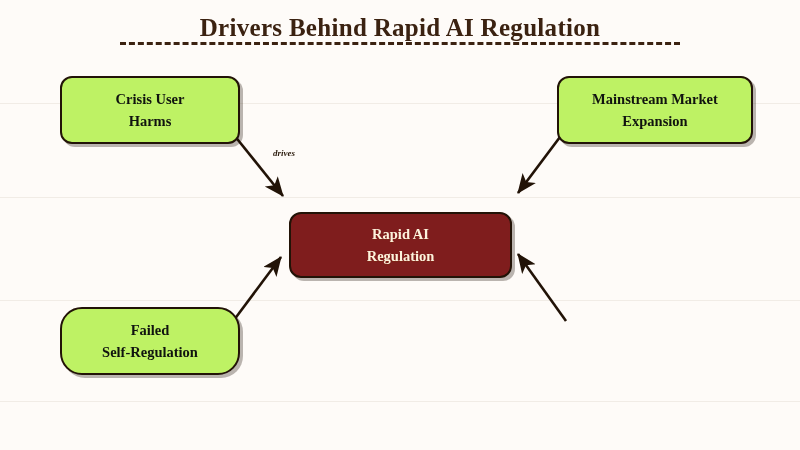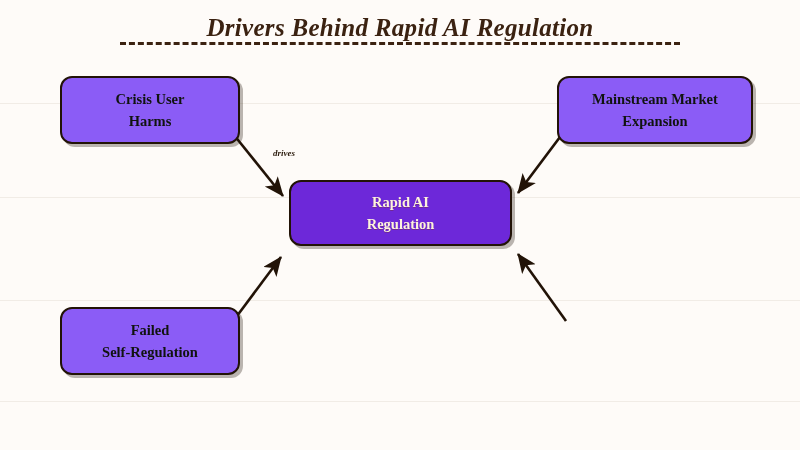--- a/index.html
+++ b/index.html
@@ -38,21 +38,20 @@
     position: absolute;
     left: 0;
     top: 14px;
     width: 800px;
     text-align: center;
     font-family: "Liberation Serif", serif;
     font-weight: bold;
     font-size: 25px;
     letter-spacing: 0.3px;
     color: #3b2211;
-    font-style: italic;
   }
   .title-rule {
     position: absolute;
     left: 120px;
     top: 42px;
     width: 560px;
     height: 0;
     border-top: 3px dashed #3b2211;
   }
   .node {
@@ -64,28 +63,29 @@
     align-items: center;
     justify-content: center;
     text-align: center;
     font-family: "Liberation Serif", serif;
     font-weight: bold;
     font-size: 14.5px;
     line-height: 1.55;
     box-shadow: 3px 3px 0 rgba(30, 18, 8, 0.30);
   }
   .node.teal {
-    background: #8b5cf6;
+    background: #bef264;
     color: #10130f;
   }
   .node.center {
-    background: #6d28d9;
+    background: #7f1d1d;
     color: #fdf3dd;
     font-size: 14.5px;
     text-shadow: 0 1px 0 rgba(120,50,10,0.35);
+    margin-top: 32px;
   }
   .node-label {
     display: block;
     padding: 0 8px;
     white-space: pre-line;
   }
   .edge-label {
     position: absolute;
     font-family: "Liberation Serif", serif;
     font-style: italic;
@@ -131,19 +131,19 @@
   <div class="node teal" style="left:557px; top:76px; width:196px; height:68px;">
     <span class="node-label">Mainstream Market
 Expansion</span>
   </div>
 
   <div class="node center" style="left:289px; top:180px; width:223px; height:66px;">
     <span class="node-label">Rapid AI
 Regulation</span>
   </div>
 
-  <div class="node teal" style="left:60px; top:307px; width:180px; height:68px;">
+  <div class="node teal" style="left:60px; top:307px; width:180px; height:68px;border-radius:22px;">
     <span class="node-label">Failed
 Self-Regulation</span>
   </div>
 
 
 </div>
 
 </body></html>

